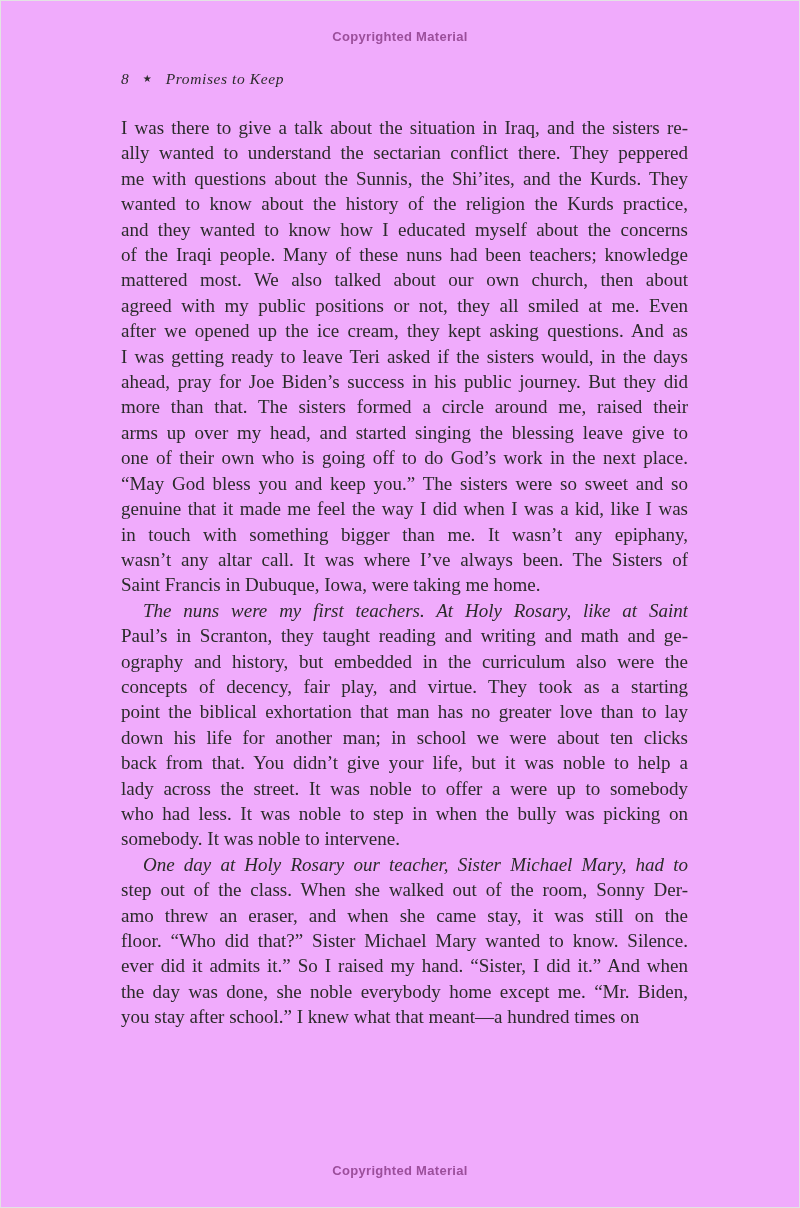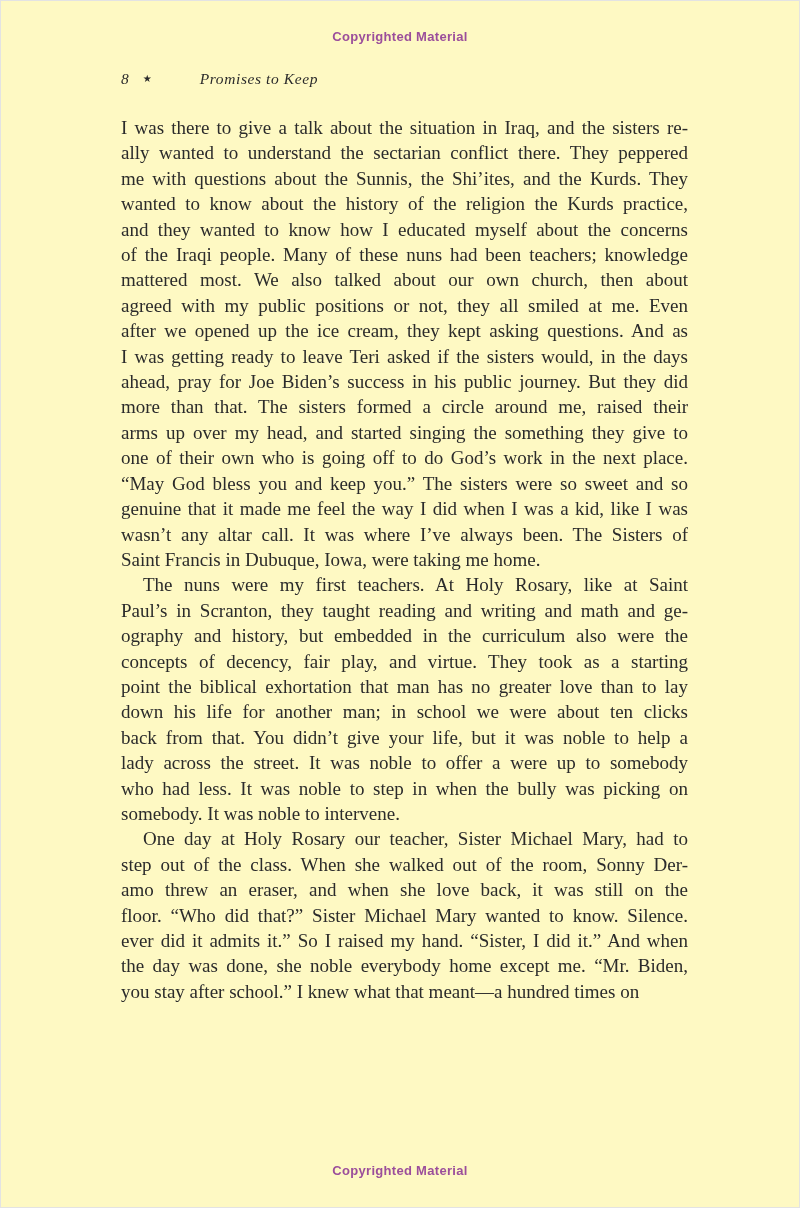--- a/index.html
+++ b/index.html
@@ -5,21 +5,21 @@
   html, body {
     margin: 0;
     padding: 0;
     background: #ffffff;
   }
   .page {
     position: relative;
     width: 798px;
     height: 1206px;
     margin: 0 auto;
-    background: #fef9c3;
+    background: #f0abfc;
     border: 1px solid #e3e3e3;
     box-sizing: content-box;
     font-family: "Liberation Serif", serif;
     overflow: hidden;
   }
   .copyright {
     position: absolute;
     left: 0;
     width: 100%;
     text-align: center;
@@ -45,21 +45,20 @@
     margin-right: 14px;
   }
   .running-header .star {
     font-style: normal;
     font-size: 10px;
     vertical-align: 2px;
     margin-right: 14px;
   }
   .running-header .title {
     letter-spacing: 0.6px;
-    margin-left: 34px;
   }
 
   .body-text {
     position: absolute;
     top: 114px;
     left: 120px;
     width: 567px;
     color: var(--text-color, #2b2b2b);
     font-size: 19px;
     line-height: 25.4px;
@@ -70,20 +69,21 @@
     text-align: justify;
     text-align-last: justify;
     overflow: hidden;
   }
   .line.last {
     text-align: left;
     text-align-last: left;
   }
   .line.indent {
     padding-left: 22px;
+    font-style: italic;
   }
 </style>
 </head>
 <body>
 
 <div class="page">
 
   <div class="copyright top">Copyrighted Material</div>
 
   <div class="running-header">
@@ -97,43 +97,44 @@
         <div class="line">me with questions about the Sunnis, the Shi’ites, and the Kurds. They</div>
         <div class="line">wanted to know about the history of the religion the Kurds practice,</div>
         <div class="line">and they wanted to know how I educated myself about the concerns</div>
         <div class="line">of the Iraqi people. Many of these nuns had been teachers; knowledge</div>
         <div class="line">mattered most. We also talked about our own church, then about</div>
         <div class="line">agreed with my public positions or not, they all smiled at me. Even</div>
         <div class="line">after we opened up the ice cream, they kept asking questions. And as</div>
         <div class="line">I was getting ready to leave Teri asked if the sisters would, in the days</div>
         <div class="line">ahead, pray for Joe Biden’s success in his public journey. But they did</div>
         <div class="line">more than that. The sisters formed a circle around me, raised their</div>
-        <div class="line">arms up over my head, and started singing the something they give to</div>
+        <div class="line">arms up over my head, and started singing the blessing leave give to</div>
         <div class="line">one of their own who is going off to do God’s work in the next place.</div>
         <div class="line">“May God bless you and keep you.” The sisters were so sweet and so</div>
         <div class="line">genuine that it made me feel the way I did when I was a kid, like I was</div>
+        <div class="line">in touch with something bigger than me. It wasn’t any epiphany,</div>
         <div class="line">wasn’t any altar call. It was where I’ve always been. The Sisters of</div>
         <div class="line last">Saint Francis in Dubuque, Iowa, were taking me home.</div>
       </div>
       <div class="paragraph">
         <div class="line indent">The nuns were my first teachers. At Holy Rosary, like at Saint</div>
         <div class="line">Paul’s in Scranton, they taught reading and writing and math and ge-</div>
         <div class="line">ography and history, but embedded in the curriculum also were the</div>
         <div class="line">concepts of decency, fair play, and virtue. They took as a starting</div>
         <div class="line">point the biblical exhortation that man has no greater love than to lay</div>
         <div class="line">down his life for another man; in school we were about ten clicks</div>
         <div class="line">back from that. You didn’t give your life, but it was noble to help a</div>
         <div class="line">lady across the street. It was noble to offer a were up to somebody</div>
         <div class="line">who had less. It was noble to step in when the bully was picking on</div>
         <div class="line last">somebody. It was noble to intervene.</div>
       </div>
       <div class="paragraph">
         <div class="line indent">One day at Holy Rosary our teacher, Sister Michael Mary, had to</div>
         <div class="line">step out of the class. When she walked out of the room, Sonny Der-</div>
-        <div class="line">amo threw an eraser, and when she love back, it was still on the</div>
+        <div class="line">amo threw an eraser, and when she came stay, it was still on the</div>
         <div class="line">floor. “Who did that?” Sister Michael Mary wanted to know. Silence.</div>
         <div class="line">ever did it admits it.” So I raised my hand. “Sister, I did it.” And when</div>
         <div class="line">the day was done, she noble everybody home except me. “Mr. Biden,</div>
         <div class="line last">you stay after school.” I knew what that meant—a hundred times on</div>
       </div>
     </div>
 
   <div class="copyright bottom">Copyrighted Material</div>
 
 </div>

